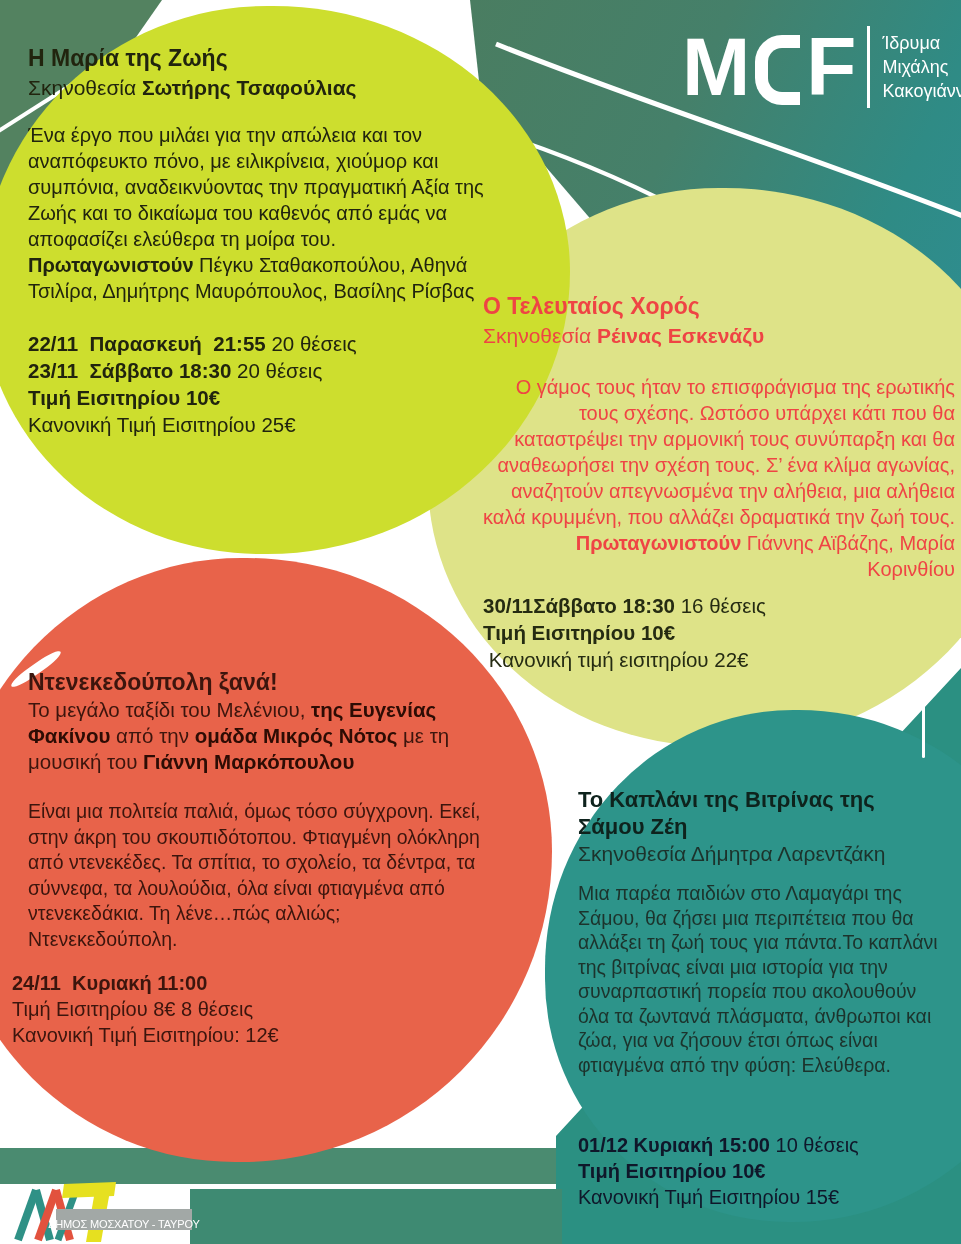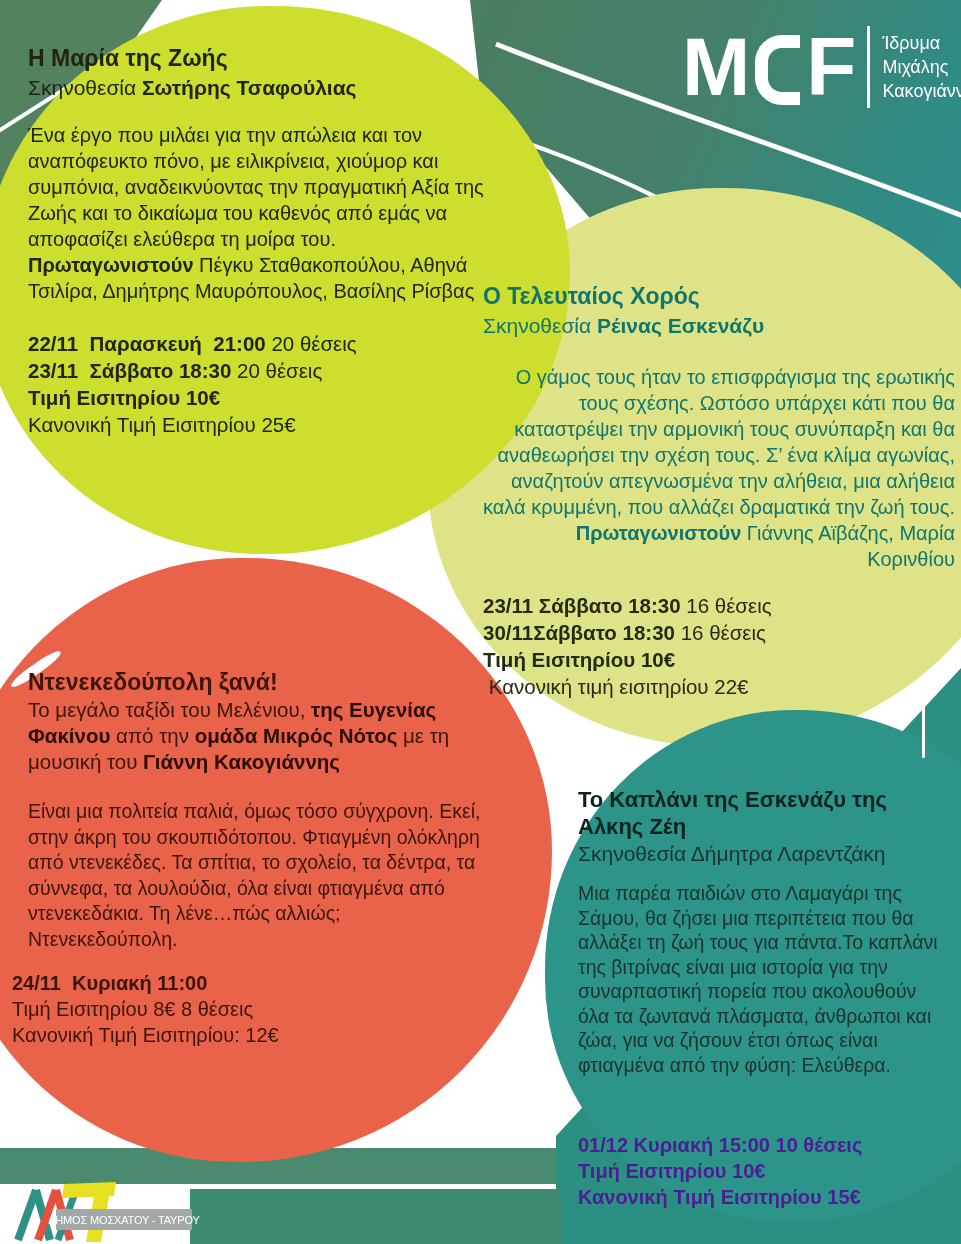--- a/index.html
+++ b/index.html
@@ -33,45 +33,45 @@
   .mcf{left:682px;top:26px;z-index:7;display:flex;align-items:center;color:#fff;}
   .mcf-letters{display:flex;align-items:center;font-weight:800;font-size:82px;line-height:1;
     letter-spacing:-3px;}
   .mcf-subset{display:inline-block;width:32px;height:44px;border:13px solid #fff;border-right:none;
     border-radius:27px 0 0 27px;margin:6px 6px 0 8px;}
   .mcf-divider{width:3px;height:82px;background:#fff;margin:0 12px 0 14px;}
   .mcf-org{font-size:18px;line-height:24px;font-weight:400;}
   
   .mt-logo{left:4px;top:1182px;width:200px;height:62px;z-index:7;}
   .mt-bar{left:56px;top:1209px;width:136px;height:21px;background:#a2a8a6;z-index:8;
-    display:flex;align-items:center;justify-content:center;}
+    display:flex;align-items:flex-end;justify-content:center;}
   .mt-bar span{color:#fff;font-size:11.5px;letter-spacing:-0.2px;white-space:nowrap;
     transform:scaleX(.96);}
   
   .block{z-index:9;}
   .t-title{font-weight:700;font-size:23px;line-height:29px;margin:0;}
   .t-sub{font-size:21px;line-height:29px;margin:0;}
   .t-body{font-size:20px;line-height:26px;margin:20px 0 0 0;}
   .t-sched{font-size:20.5px;line-height:27px;white-space:pre-wrap;}
   .block1{left:28px;top:44px;width:478px;color:#21240e;}
-  .block2{left:483px;top:282px;width:472px;color:#0f766e;}
+  .block2{left:483px;top:292px;width:472px;color:#ef4444;}
   .block2 .t-body{margin-top:24px;text-align:right;}
   .block3{left:28px;top:668px;width:458px;color:#3c150d;}
   .block3 b{color:#2d0c04;}
   .block3 .t-intro{font-size:20.5px;line-height:26px;margin:0;}
   .block3 .t-body{margin-top:24px;font-size:19.5px;line-height:25.5px;}
   .block4{left:578px;top:786px;width:362px;color:#1c332c;}
   .block4 .t-title{font-size:22px;line-height:27px;color:#0e231d;}
   .block4 .t-sub{font-size:21px;line-height:27px;}
   .block4 .t-body{margin-top:14px;font-size:19.5px;line-height:24.5px;}
   .sched1{left:28px;top:330px;width:478px;color:#21240e;}
   .sched2{left:483px;top:592px;width:472px;color:#252b12;}
   .sched3{left:12px;top:970px;width:458px;color:#3c150d;}
   .sched3 .t-sched{font-size:20px;line-height:26px;}
-  .sched4{left:578px;top:1132px;width:380px;color:#4c1d95;font-weight:bold;}
+  .sched4{left:578px;top:1132px;width:380px;color:#0f172a;}
   .sched4 .t-sched{font-size:20px;line-height:26px;}
 </style>
 </head>
 <body>
 
 <div id="poster">
 
   <div class="abs corner-wedge"></div>
   <div class="abs topright-block"></div>
 
@@ -105,52 +105,51 @@
     </div>
   </div>
 
   <div class="abs block block1">
     <h2 class="t-title">Η Μαρία της Ζωής</h2>
     <p class="t-sub"><span>Σκηνοθεσία </span><b>Σωτήρης Τσαφούλιας</b></p>
     <p class="t-body"><span>Ένα έργο που μιλάει για την απώλεια και τον αναπόφευκτο πόνο, με ειλικρίνεια, χιούμορ και συμπόνια, αναδεικνύοντας την πραγματική Αξία της Ζωής και το δικαίωμα του καθενός από εμάς να αποφασίζει ελεύθερα τη μοίρα του.</span><br>
       <b>Πρωταγωνιστούν</b><span> Πέγκυ Σταθακοπούλου, Αθηνά Τσιλίρα, Δημήτρης Μαυρόπουλος, Βασίλης Ρίσβας</span></p>
   </div>
   <div class="abs block sched1">
-    <div class="t-sched"><b>22/11  Παρασκευή  21:00</b><span> 20 θέσεις</span></div>
+    <div class="t-sched"><b>22/11  Παρασκευή  21:55</b><span> 20 θέσεις</span></div>
     <div class="t-sched"><b>23/11  Σάββατο 18:30</b><span> 20 θέσεις</span></div>
     <div class="t-sched"><b>Τιμή Εισιτηρίου 10€</b></div>
     <div class="t-sched">Κανονική Τιμή Εισιτηρίου 25€</div>
   </div>
 
   <div class="abs block block2">
     <h2 class="t-title">Ο Τελευταίος Χορός</h2>
     <p class="t-sub"><span>Σκηνοθεσία </span><b>Ρέινας Εσκενάζυ</b></p>
     <p class="t-body"><span>Ο γάμος τους ήταν το επισφράγισμα της ερωτικής τους σχέσης. Ωστόσο υπάρχει κάτι που θα καταστρέψει την αρμονική τους συνύπαρξη και θα αναθεωρήσει την σχέση τους. Σ’ ένα κλίμα αγωνίας, αναζητούν απεγνωσμένα την αλήθεια, μια αλήθεια καλά κρυμμένη, που αλλάζει δραματικά την ζωή τους.</span><br>
       <b>Πρωταγωνιστούν</b><span> Γιάννης Αϊβάζης, Μαρία Κορινθίου</span></p>
   </div>
   <div class="abs block sched2">
-    <div class="t-sched"><b>23/11 Σάββατο 18:30</b><span> 16 θέσεις</span></div>
     <div class="t-sched"><b>30/11Σάββατο 18:30</b><span> 16 θέσεις</span></div>
     <div class="t-sched"><b>Τιμή Εισιτηρίου 10€</b></div>
     <div class="t-sched"> Κανονική τιμή εισιτηρίου 22€</div>
   </div>
 
   <div class="abs block block3">
     <h2 class="t-title">Ντενεκεδούπολη ξανά!</h2>
-    <p class="t-intro"><span>Το μεγάλο ταξίδι του Μελένιου, </span><b>της Ευγενίας Φακίνου</b><span> από την </span><b>ομάδα Μικρός Νότος</b><span> με τη μουσική του </span><b>Γιάννη Κακογιάννης</b></p>
+    <p class="t-intro"><span>Το μεγάλο ταξίδι του Μελένιου, </span><b>της Ευγενίας Φακίνου</b><span> από την </span><b>ομάδα Μικρός Νότος</b><span> με τη μουσική του </span><b>Γιάννη Μαρκόπουλου</b></p>
     <p class="t-body">Είναι μια πολιτεία παλιά, όμως τόσο σύγχρονη. Εκεί, στην άκρη του σκουπιδότοπου. Φτιαγμένη ολόκληρη από ντενεκέδες. Τα σπίτια, το σχολείο, τα δέντρα, τα σύννεφα, τα λουλούδια, όλα είναι φτιαγμένα από ντενεκεδάκια. Τη λένε…πώς αλλιώς; Ντενεκεδούπολη.</p>
   </div>
   <div class="abs block sched3">
     <div class="t-sched"><b>24/11  Κυριακή 11:00</b><span></span></div>
     <div class="t-sched">Τιμή Εισιτηρίου 8€ 8 θέσεις</div>
     <div class="t-sched">Κανονική Τιμή Εισιτηρίου: 12€</div>
   </div>
 
   <div class="abs block block4">
-    <h2 class="t-title">Το Καπλάνι της Εσκενάζυ της Αλκης Ζέη</h2>
+    <h2 class="t-title">Το Καπλάνι της Βιτρίνας της Σάμου Ζέη</h2>
     <p class="t-sub">Σκηνοθεσία Δήμητρα Λαρεντζάκη</p>
     <p class="t-body">Μια παρέα παιδιών στο Λαμαγάρι της Σάμου, θα ζήσει μια περιπέτεια που θα αλλάξει τη ζωή τους για πάντα.Το καπλάνι της βιτρίνας είναι μια ιστορία για την συναρπαστική πορεία που ακολουθούν όλα τα ζωντανά πλάσματα, άνθρωποι και ζώα, για να ζήσουν έτσι όπως είναι φτιαγμένα από την φύση: Ελεύθερα.</p>
   </div>
   <div class="abs block sched4">
     <div class="t-sched"><b>01/12 Κυριακή 15:00</b><span> 10 θέσεις</span></div>
     <div class="t-sched"><b>Τιμή Εισιτηρίου 10€</b></div>
     <div class="t-sched">Κανονική Τιμή Εισιτηρίου 15€</div>
   </div>
 
   <svg class="abs mt-logo" viewBox="0 0 200 62">

